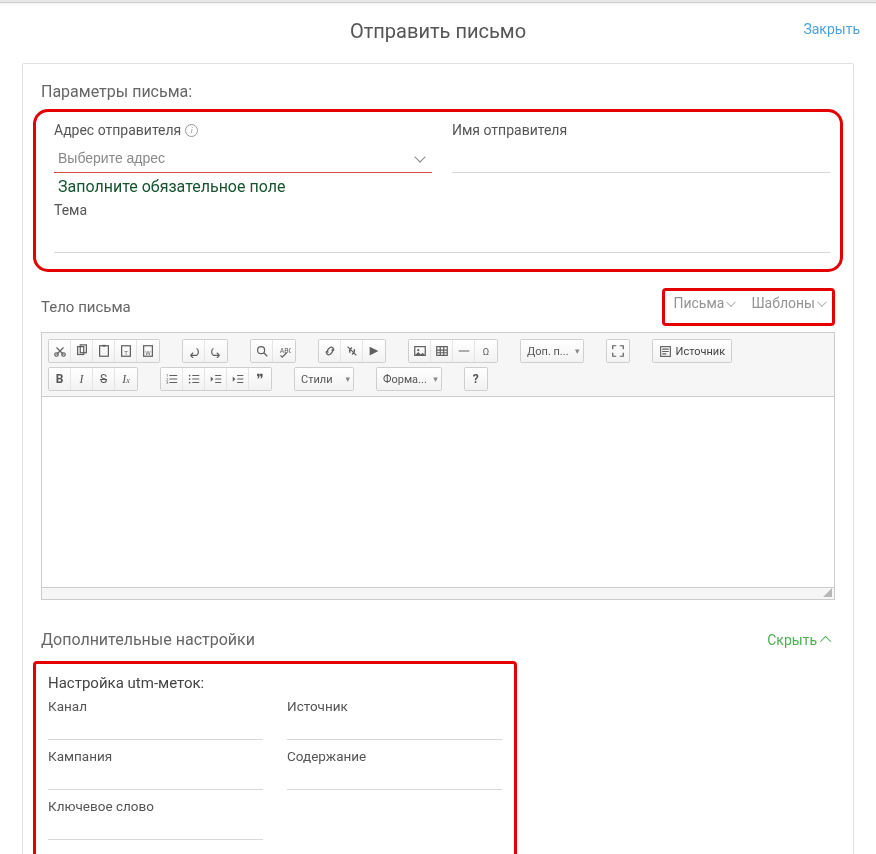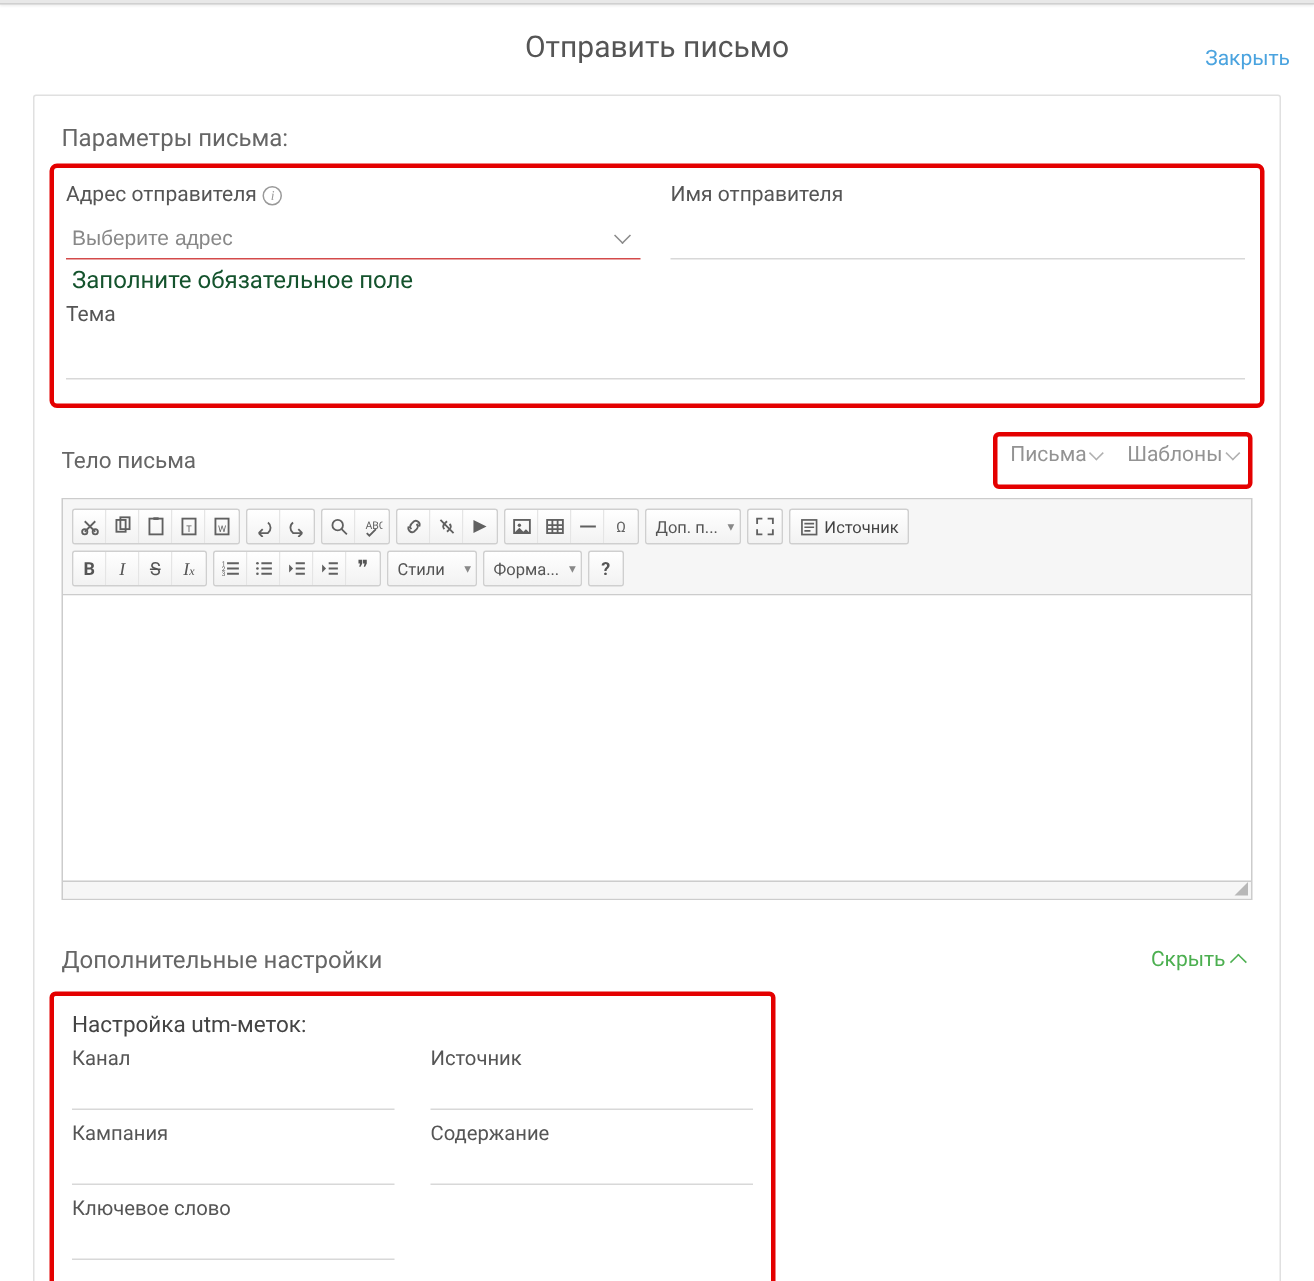--- a/index.html
+++ b/index.html
@@ -26,41 +26,41 @@
     padding: 16px 24px 10px 24px;
   }
   .modal-title {
     font-size: 20px;
     font-weight: 400;
     color: #555;
   }
   .close-link {
     position: absolute;
     right: 16px;
-    top: 28px;
+    top: 18px;
     color: #4aa3df;
     font-size: 14px;
     cursor: pointer;
   }
   .container {
     margin: 10px 22px 0 22px;
     border: 1px solid #e0e0e0;
     border-radius: 2px;
     padding: 18px 10px 10px 10px;
   }
   .section-heading {
     font-size: 16px;
     color: #666;
     font-weight: 400;
     margin: 0 0 8px 8px;
   }
   .red-box {
     border: 3px solid #e40000;
-    border-radius: 5px;
-    padding: 10px 10px 16px 8px;
+    border-radius: 15px;
+    padding: 10px 10px 16px 18px;
     margin-bottom: 16px;
   }
   .two-col {
     display: flex;
     gap: 20px;
   }
   .field {
     flex: 1;
     min-width: 0;
   }
@@ -176,21 +176,21 @@
     flex-wrap: nowrap;
     gap: 0;
     padding: 2px 0;
   }
   .tb-group {
     display: flex;
     align-items: center;
     border: 1px solid #cfcfcf;
     background: #fff;
     border-radius: 2px;
-    margin-right: 4px;
+    margin-right: 22px;
     overflow: hidden;
   }
   .tb-btn {
     width: 22px;
     height: 22px;
     display: flex;
     align-items: center;
     justify-content: center;
     cursor: pointer;
     background: linear-gradient(#fff,#f2f2f2);

